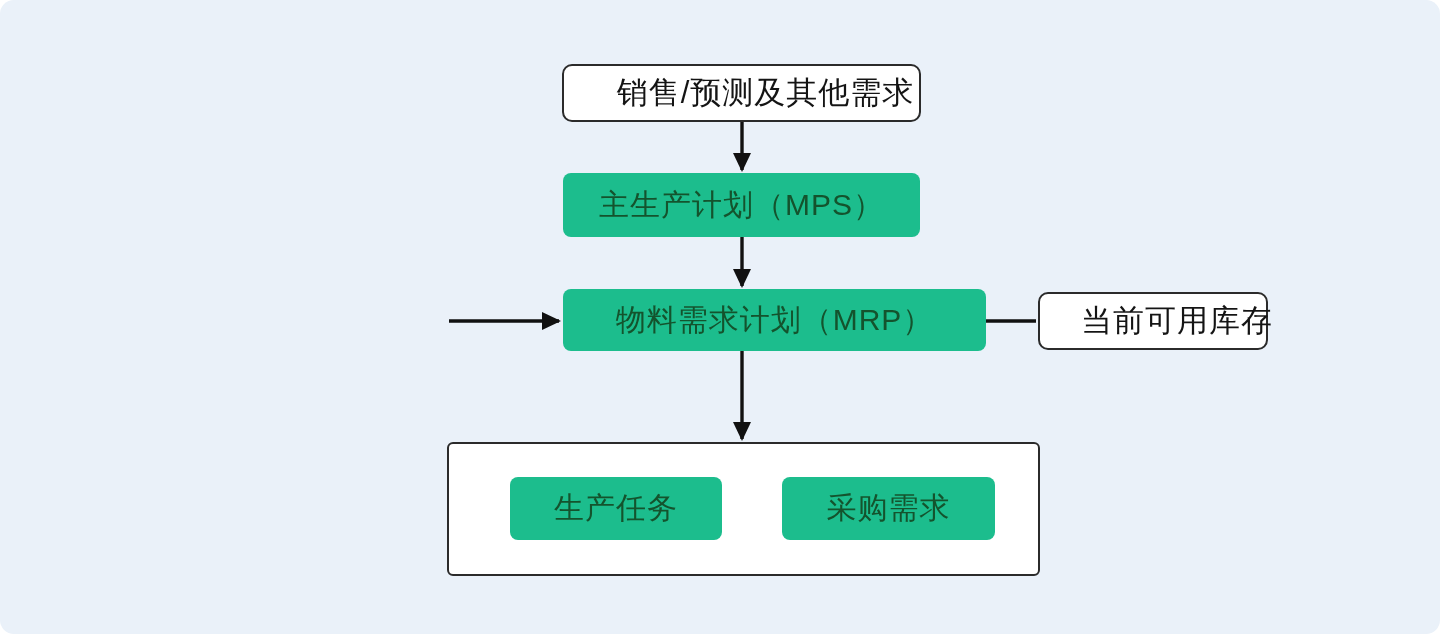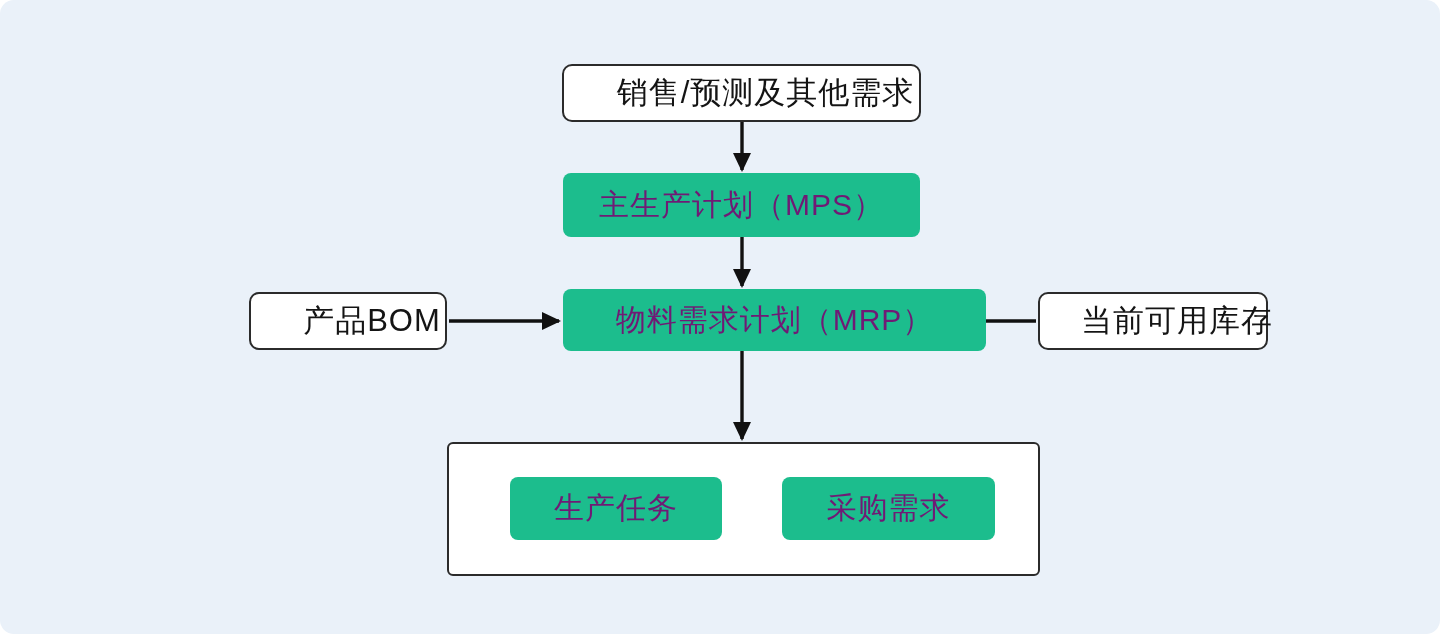--- a/index.html
+++ b/index.html
@@ -35,21 +35,21 @@
     border: 2px solid #2b2b2b;
     border-radius: 10px;
     color: #141414;
     font-size: 31px;
     font-weight: 500;
     padding-left: 48px;
   }
   .node.green {
     background: #1CBD8D;
     border-radius: 8px;
-    color: #701a75;
+    color: #14532d;
     font-size: 30px;
     font-weight: 500;
   }
   .container-box {
     position: absolute;
     left: 447px;
     top: 442px;
     width: 593px;
     height: 134px;
     background: #ffffff;
@@ -99,21 +99,20 @@
     <line x1="449" y1="321" x2="559" y2="321" stroke="#111111" stroke-width="3.4" marker-end="url(#ah)"></line>
     <line x1="1036" y1="321" x2="926" y2="321" stroke="#111111" stroke-width="3.4" marker-end="url(#ah)"></line>
   </svg>
 
   <div id="node-sales" class="node white">销售/预测及其他需求</div>
 
   <div id="node-mps" class="node green">主生产计划（MPS）</div>
 
   <div id="node-mrp" class="node green">物料需求计划（MRP）</div>
 
-  <div id="node-bom" class="node white">产品BOM</div>
 
   <div id="node-inventory" class="node white">当前可用库存</div>
 
   <div class="container-box">
     <div id="node-production" class="node green">生产任务</div>
     <div id="node-purchase" class="node green">采购需求</div>
   </div>
 
 </div>
 

